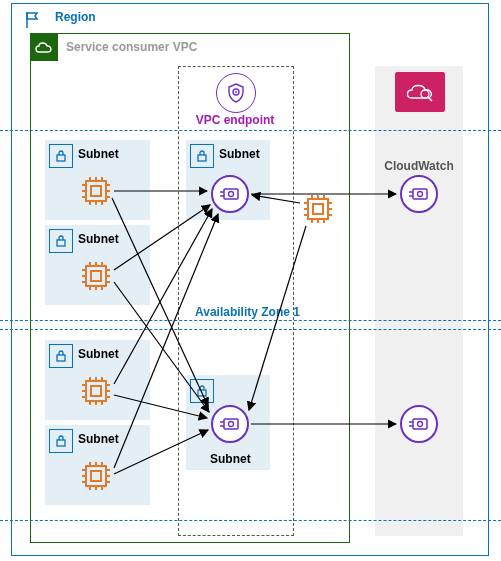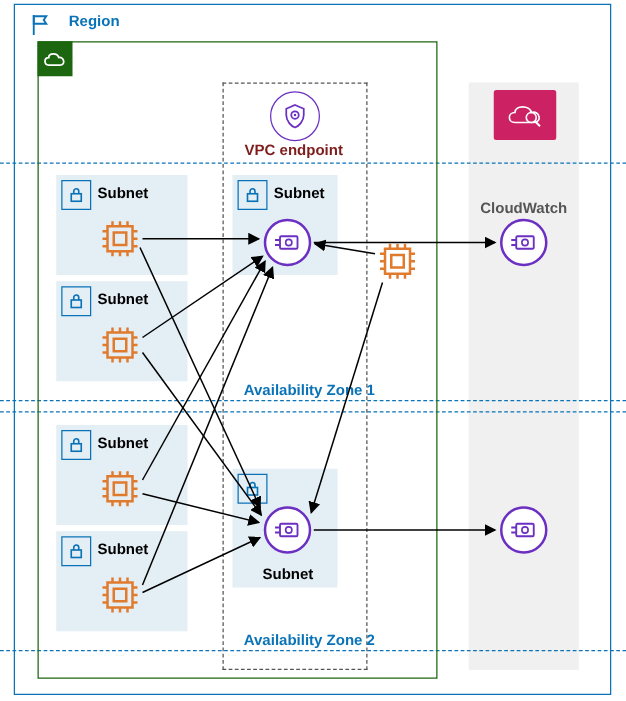--- a/index.html
+++ b/index.html
@@ -75,21 +75,21 @@
     top: 66px;
     width: 116px;
     height: 470px;
     border: 1px dashed #555;
     box-sizing: border-box;
   }
   .endpoint-label {
     position: absolute;
     left: 195px;
     top: 113px;
-    color: #7f1d1d;
+    color: #a21caf;
     font-size: 12px;
     width: 80px;
     text-align: center;
   }
   .endpoint-icon-wrap {
     position: absolute;
     left: 216px;
     top: 73px;
     width: 38px;
     height: 38px;
@@ -206,20 +206,21 @@
     </svg>
   </span>
   <span class="region-label">Region</span>
 
   <div class="vpc-box"></div>
   <div class="vpc-header">
     <svg width="22" height="16" viewBox="0 0 22 16">
       <path d="M6 13 C2 13 2 7 6 7 C6 3 13 3 14 7 C18 6 20 13 15 13 Z" fill="none" stroke="#fff" stroke-width="1.4"></path>
     </svg>
   </div>
+  <span class="vpc-label">Service consumer VPC</span>
 
   <div class="endpoint-box"></div>
   <div class="endpoint-icon-wrap">
     <svg width="22" height="22" viewBox="0 0 22 22">
       <path d="M11 2 L18 5 L18 10 C18 15 14 19 11 20 C8 19 4 15 4 10 L4 5 Z" fill="none" stroke="#6b2fc2" stroke-width="1.4"></path>
       <circle cx="11" cy="10" r="3" fill="none" stroke="#6b2fc2" stroke-width="1.4"></circle>
       <circle cx="11" cy="10" r="1" fill="#6b2fc2"></circle>
     </svg>
   </div>
   <span class="endpoint-label">VPC endpoint</span>
@@ -227,21 +228,20 @@
   <div class="cloudwatch-icon">
     <svg width="36" height="28" viewBox="0 0 36 28">
       <path d="M10 20 C4 20 4 12 10 12 C10 6 22 6 23 12 C30 10 32 20 25 20 Z" fill="none" stroke="#fff" stroke-width="1.3"></path>
       <circle cx="23" cy="16" r="4" fill="none" stroke="#fff" stroke-width="1.3"></circle>
       <line x1="26" y1="19" x2="30" y2="23" stroke="#fff" stroke-width="1.6"></line>
     </svg>
   </div>
   <span class="cloudwatch-label">CloudWatch</span>
 
   <span class="az-label" style="left:195px; top:305px">Availability Zone 1</span>
-  <span class="az-label" style="left:195px; top:505px">Availability Zone 2</span>
 
   <div class="subnet" style="left:45px; top:140px; width:105px; height:80px"></div>
   <div class="lock-badge" style="left:49px; top:144px">
     <svg width="14" height="14" viewBox="0 0 14 14">
         <rect x="3" y="6" width="8" height="6" fill="none" stroke="#0a73b7" stroke-width="1.3"></rect>
         <path d="M5 6 V4 a2 2 0 0 1 4 0 V6" fill="none" stroke="#0a73b7" stroke-width="1.3"></path>
       </svg>
   </div>
   <span class="subnet-label" style="left:78px; top:147px">Subnet</span>
   <span class="chip" style="left:80px; top:175px">

